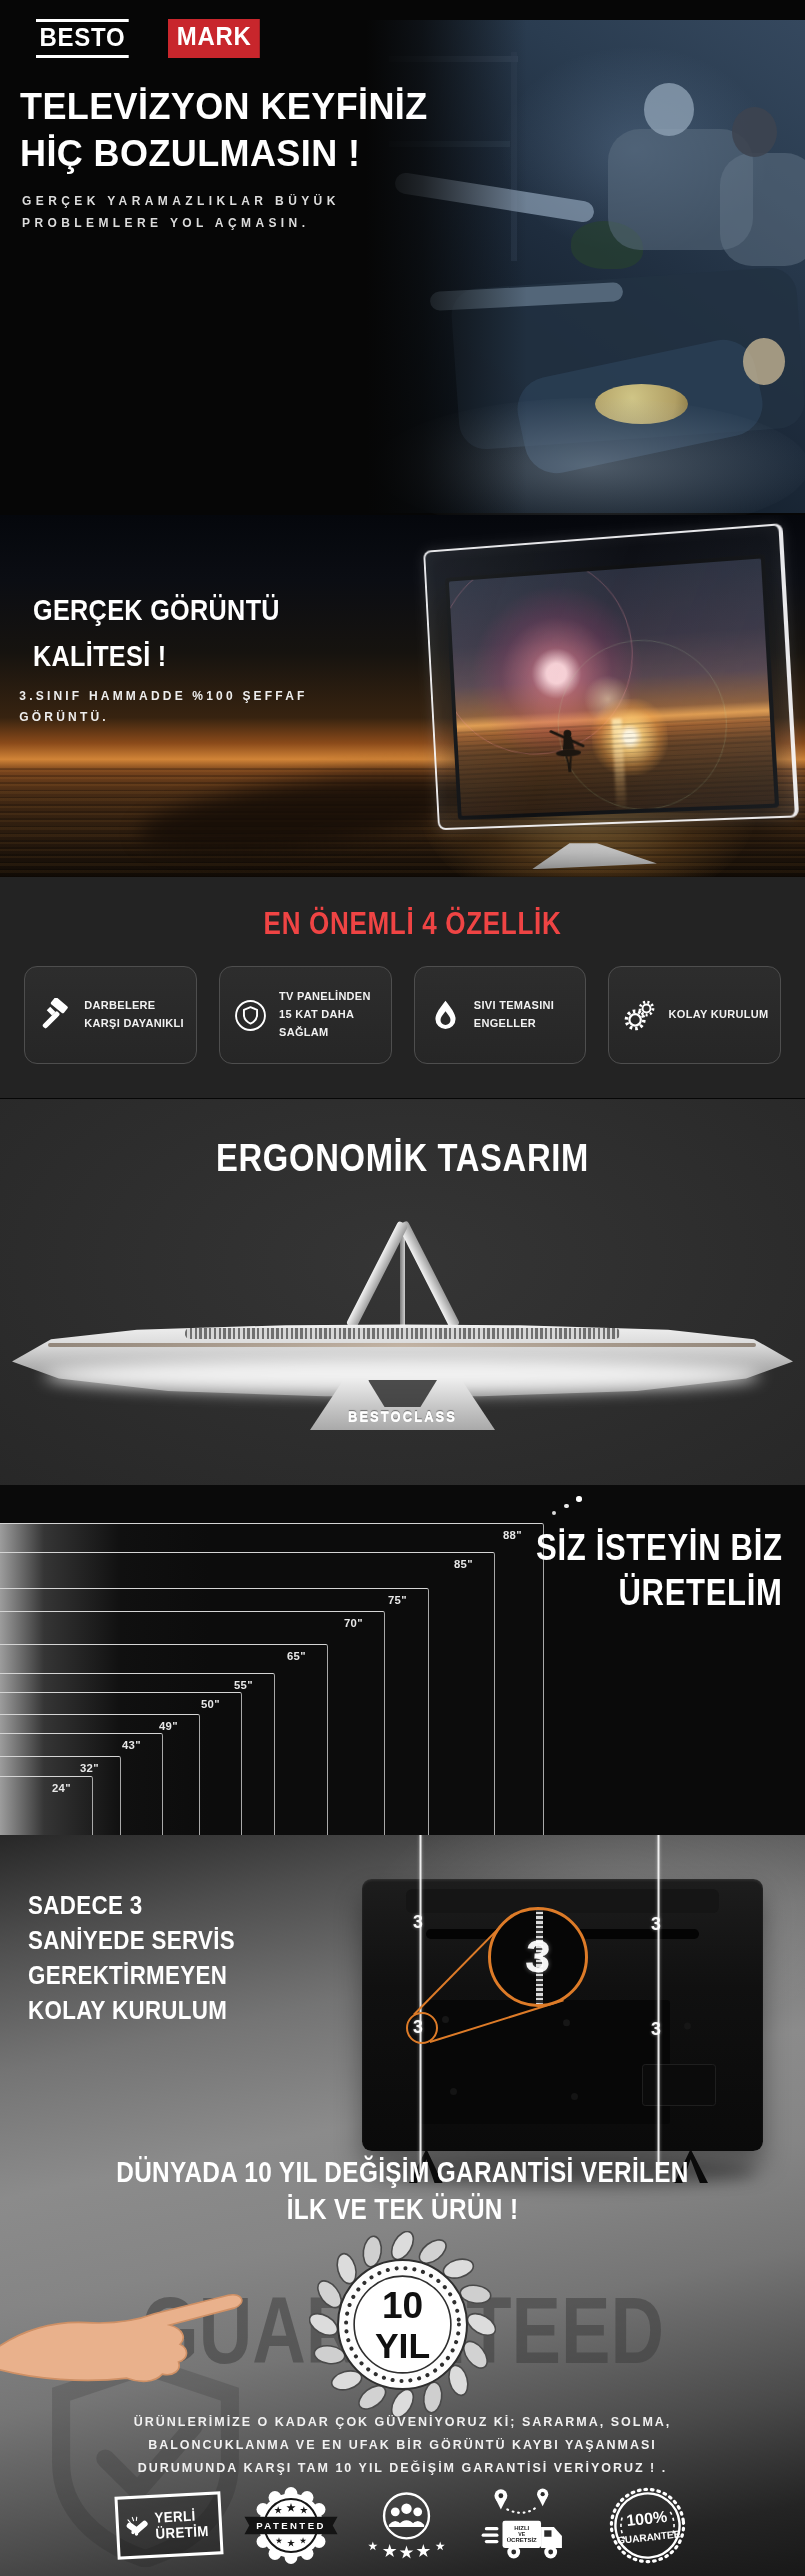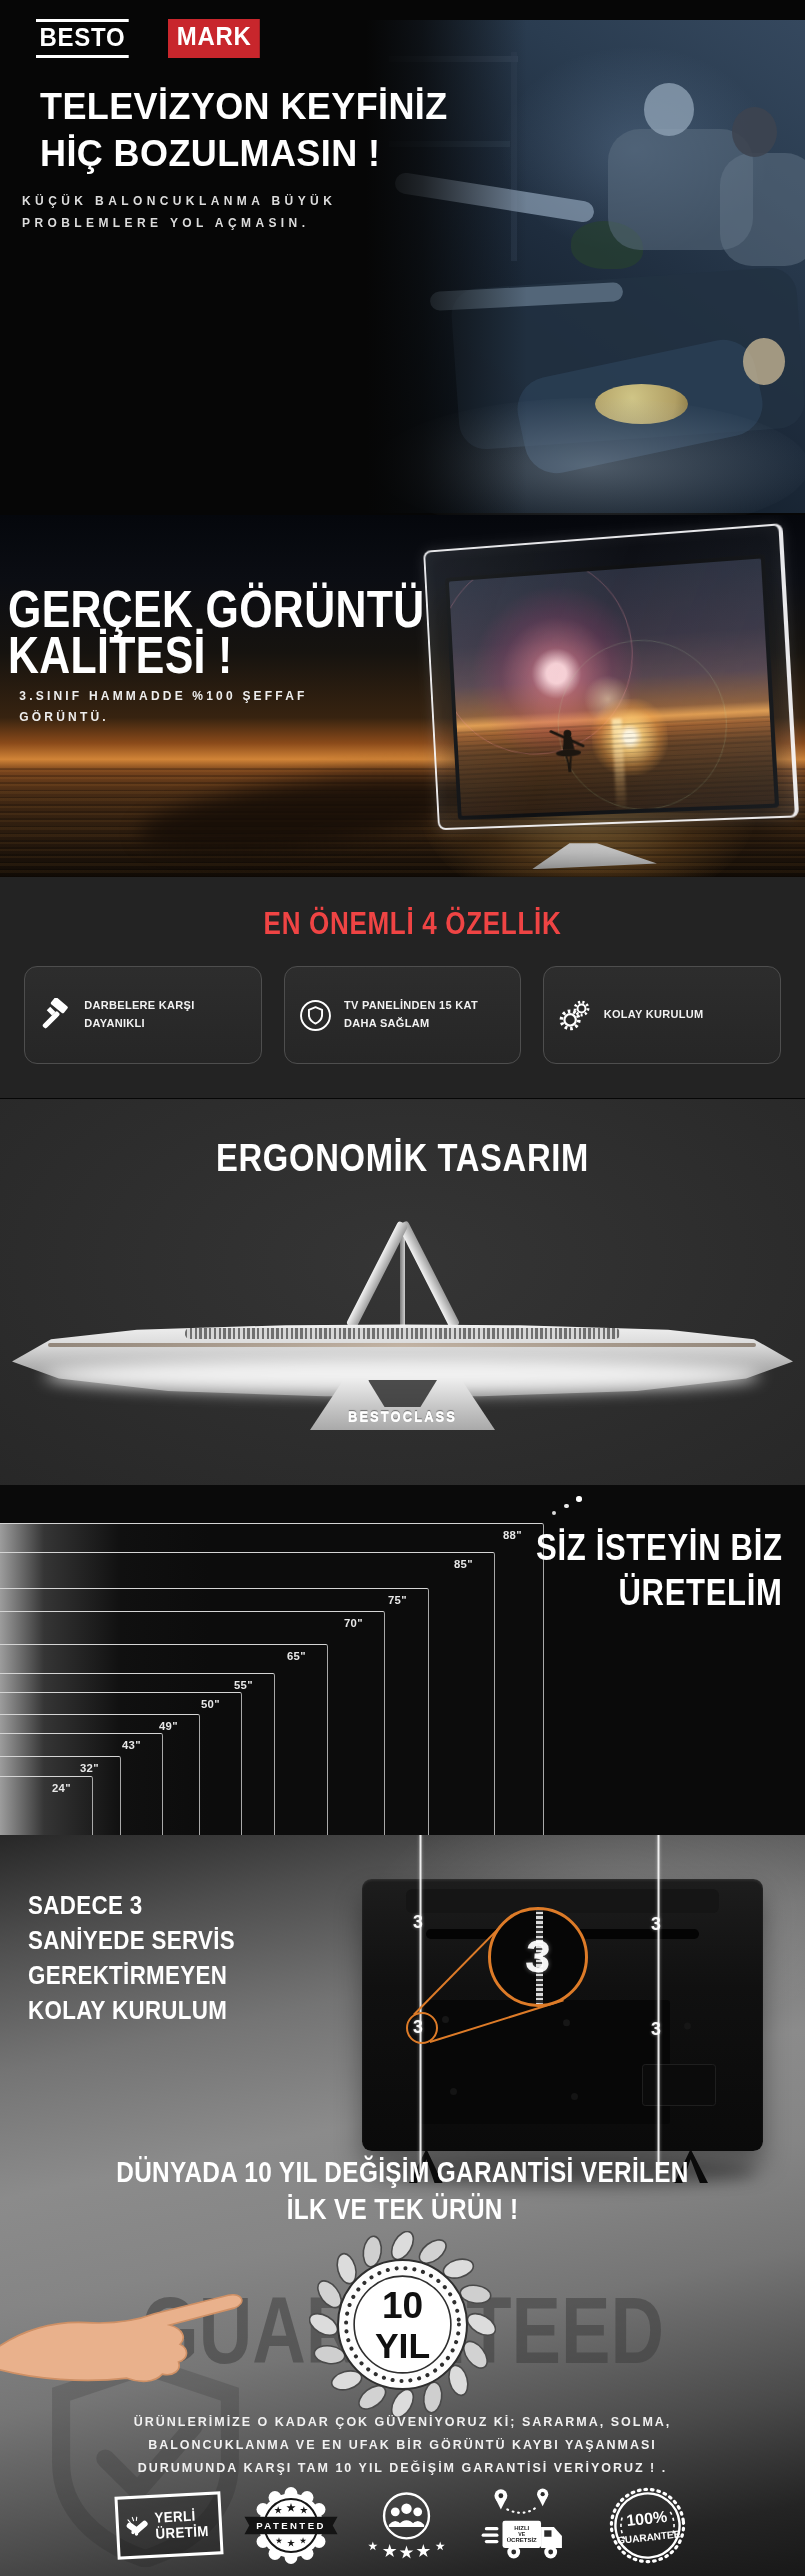--- a/index.html
+++ b/index.html
@@ -34,33 +34,33 @@
   .hp-head-mom { position:absolute; left:366px; top:87px; width:45px; height:50px; border-radius:50%; background:#3d4450; opacity:.9; }
   .hp-head-kid { position:absolute; left:377px; top:318px; width:42px; height:47px; border-radius:50%; background:#cdbb97; opacity:.75; }
   .hp-body1 { position:absolute; left:242px; top:109px; width:145px; height:121px; border-radius:32px; background:#5e7082; opacity:.5; }
   .hp-body2 { position:absolute; left:354px; top:133px; width:97px; height:113px; border-radius:32px; background:#68798c; opacity:.45; }
   .hp-arm1 { position:absolute; left:28px; top:167px; width:201px; height:21px; border-radius:10.5px; background:#8ea3b8; opacity:.7; transform:rotate(9deg); }
   .hp-arm2 { position:absolute; left:64px; top:267px; width:193px; height:19.3px; border-radius:9.7px; background:#7d93a8; opacity:.55; transform:rotate(-3deg); }
   .hp-bowl { position:absolute; left:229px; top:364px; width:93px; height:40px; border-radius:50%; background:radial-gradient(circle at 40% 35%, #e2d48c, #c0aa66 70%, #8f7c44); opacity:.9; }
   .hp-jeans { position:absolute; left:153px; top:338px; width:242px; height:97px; border-radius:32px; background:#2c4158; opacity:.7; transform:rotate(-12deg); }
   .hp-rug { position:absolute; left:8px; top:378px; width:435px; height:137px; border-radius:50%;
     background:radial-gradient(ellipse, rgba(165,180,195,.4), rgba(165,180,195,0) 75%); }
-  .hero-title { position:absolute; left:20px; top:83px; color:#fff; font-size:36px; font-weight:800; line-height:47px; letter-spacing:0.4px; z-index:5;margin-left:20px; }
+  .hero-title { position:absolute; left:20px; top:83px; color:#fff; font-size:36px; font-weight:800; line-height:47px; letter-spacing:0.4px; z-index:5; }
   .hero-sub { position:absolute; left:22px; top:190px; color:#dcdcdc; font-size:12px; font-weight:600; letter-spacing:4.4px; line-height:22px; z-index:5; }
 
   
   #quality { top:515px; height:362px;
     background:linear-gradient(180deg,#05070c 0%,#0b0d13 18%,#16130f 38%,#372310 56%,#8a4a1a 63%,#d18437 67.5%,#7a451d 70.5%,#452a14 77%,#2c1c0e 87%,#170f08 97%,#100a05 100%); }
   .q-sunglow { position:absolute; left:52%; top:52%; width:338px; height:209px; border-radius:50%;
     background:radial-gradient(ellipse, rgba(255,200,110,.55), rgba(255,170,70,.18) 45%, rgba(255,170,70,0) 72%); }
   .q-sea { position:absolute; left:0; bottom:0; width:100%; height:109px; opacity:.55;
     background:repeating-linear-gradient(180deg, rgba(0,0,0,.35) 0 1.6px, rgba(255,175,70,.10) 1.6px 4px, rgba(0,0,0,0) 4px 7.2px); }
   .q-kayak-blur { position:absolute; left:137px; top:266px; width:346px; height:64px; border-radius:50%;
     background:#140c06; opacity:.8; filter:blur(9.7px); transform:rotate(-7deg); }
-  .q-title { position:absolute; left:8px; top:72px; color:#fff; font-size:51px; font-weight:800; line-height:46px; letter-spacing:0.4px; z-index:4; }
+  .q-title { position:absolute; left:33px; top:72px; color:#fff; font-size:30px; font-weight:800; line-height:46px; letter-spacing:0.4px; z-index:4; }
   .q-sub { position:absolute; left:19.3px; top:171px; color:#eee; font-size:12px; font-weight:600; letter-spacing:3.2px; line-height:21px; z-index:4; }
   .tv-group { position:absolute; left:411px; top:19.3px; width:391px; height:338px; }
   .protector { position:absolute; left:13px; top:3.2px; width:364px; height:287px; border:2.4px solid rgba(250,250,252,.92); border-right-width:4.8px; border-radius:8px;
     transform:perspective(966px) rotateY(-8deg) rotate(-3.2deg);
     background:linear-gradient(115deg, rgba(210,230,245,.10), rgba(255,255,255,.02) 45%, rgba(180,200,225,.09));
     box-shadow:0 0 13px rgba(255,255,255,.12), inset 0 0 17.7px rgba(255,255,255,.05); z-index:3; }
   .tvframe { position:absolute; left:35px; top:32px; width:324px; height:248px; background:#0a0b0d; border-radius:4px; padding:4px;
     transform:perspective(966px) rotateY(-8deg) rotate(-3.2deg); box-shadow:0 21px 35px rgba(0,0,0,.55); z-index:2; }
   .screen { position:relative; width:100%; height:100%; overflow:hidden; border-radius:1.6px;
     background:linear-gradient(180deg,#262b3a 0%,#34303f 28%,#514049 45%,#8a5a35 58%,#e09a4a 62%,#9a5a28 66%,#5e3a1c 74%,#3a2512 88%,#2a1a0e 100%); }
@@ -220,21 +220,21 @@
     </div>
     <div class="logo">
       <span class="logo-besto">BESTO</span>
       <span class="logo-mark">MARK</span>
     </div>
     <h1 class="hero-title">
       <span style="display:block">TELEVİZYON KEYFİNİZ</span>
       <span style="display:block">HİÇ BOZULMASIN !</span>
     </h1>
     <p class="hero-sub">
-      <span style="display:block">KÜÇÜK BALONCUKLANMA BÜYÜK</span>
+      <span style="display:block">GERÇEK YARAMAZLIKLAR BÜYÜK</span>
       <span style="display:block">PROBLEMLERE YOL AÇMASIN.</span>
     </p>
   </section>
 
   <section id="quality">
     <div class="q-sunglow"></div>
     <div class="q-sea"></div>
     <div class="q-kayak-blur"></div>
     <h2 class="q-title">
       <span class="cnd o-l">GERÇEK GÖRÜNTÜ</span>
@@ -283,20 +283,27 @@
       </div>
       <div class="card">
         <svg class="ic" viewBox="0 0 40 40">
           <circle cx="20" cy="20" r="16.5" fill="none" stroke="#fff" stroke-width="2.2"></circle>
           <path d="M20 10.5 l7.5 3 v5.5 c0 5 -3.2 8.3 -7.5 10.2 c-4.3 -1.9 -7.5 -5.2 -7.5 -10.2 v-5.5 z" fill="none" stroke="#fff" stroke-width="2.2" stroke-linejoin="round"></path>
         </svg>
         <div class="lbl">TV PANELİNDEN 15 KAT DAHA SAĞLAM</div>
       </div>
       <div class="card">
         <svg class="ic" viewBox="0 0 40 40">
+          <path d="M20 3 C 26.5 11.5 31.5 17.5 31.5 24 A 11.5 11.5 0 0 1 8.5 24 C 8.5 17.5 13.5 11.5 20 3 Z" fill="#fff"></path>
+          <path d="M20 15 C 23.2 19.2 25.7 22 25.7 25.2 A 5.7 5.7 0 0 1 14.3 25.2 C 14.3 22 16.8 19.2 20 15 Z" fill="#2b2b2b"></path>
+        </svg>
+        <div class="lbl">SIVI TEMASINI ENGELLER</div>
+      </div>
+      <div class="card">
+        <svg class="ic" viewBox="0 0 40 40">
           <circle cx="15" cy="25" r="6.5" fill="none" stroke="#fff" stroke-width="2.5"></circle>
           <circle cx="15" cy="25" r="10" fill="none" stroke="#fff" stroke-width="4" stroke-dasharray="3 3.3"></circle>
           <circle cx="28" cy="12" r="4.5" fill="none" stroke="#fff" stroke-width="2.2"></circle>
           <circle cx="28" cy="12" r="7.4" fill="none" stroke="#fff" stroke-width="3.2" stroke-dasharray="2.4 2.6"></circle>
         </svg>
         <div class="lbl">KOLAY KURULUM</div>
       </div>
     </div>
   </section>
 

